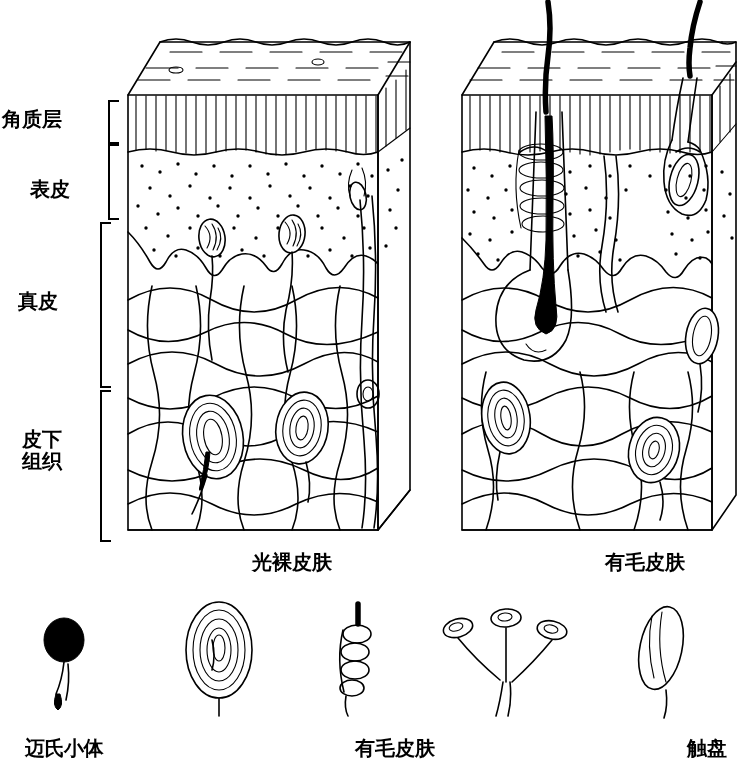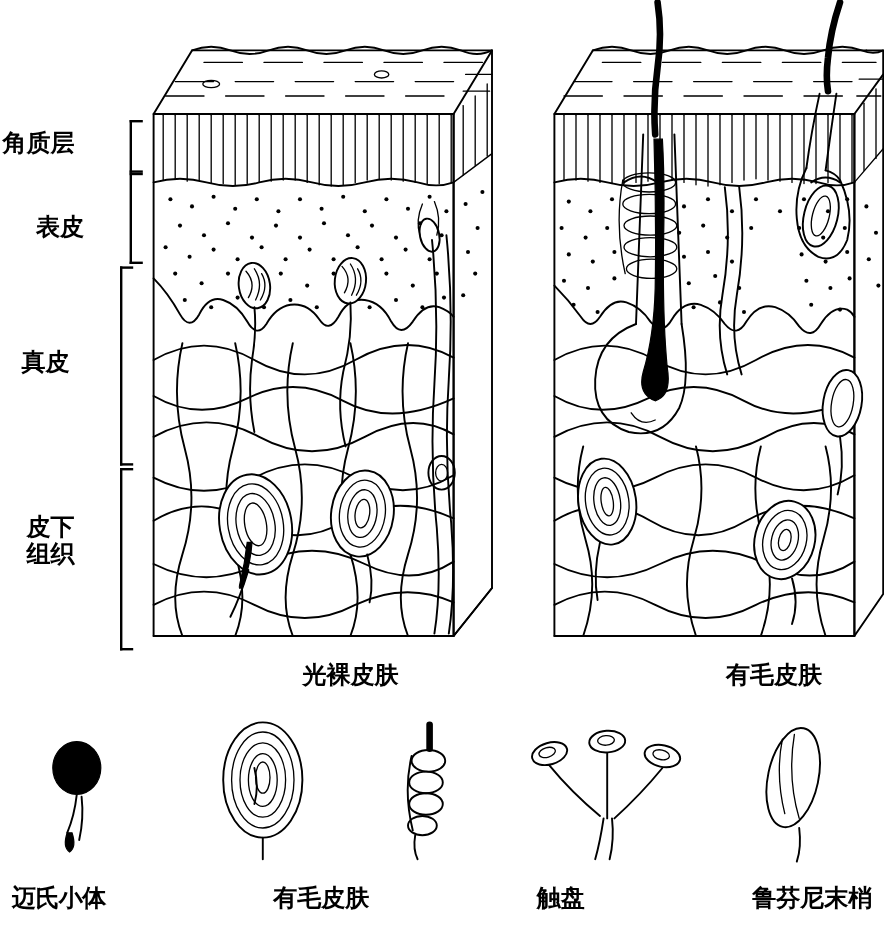--- a/index.html
+++ b/index.html
@@ -73,21 +73,21 @@
     justify-content: space-between;
     padding: 0 10px;
     box-sizing: border-box;
   }
   .receptor-caption {
     font-size: 20px;
     font-weight: 700;
     white-space: nowrap;
     color: #000;
   }
-  .receptor-caption.first { letter-spacing: -0.5px; }
+  .receptor-caption.first { letter-spacing: -0.5px; margin-left: 15px; }
 
   
   #art {
     position: absolute;
     left: 0;
     top: 0;
   }
   .ink   { fill: none; stroke: #000; stroke-width: 1.6; stroke-linejoin: round; stroke-linecap: round; }
   .ink-t { fill: none; stroke: #000; stroke-width: 1.1; stroke-linecap: round; }
   .ink-h { fill: none; stroke: #000; stroke-width: 5.5; stroke-linecap: round; }
@@ -553,16 +553,15 @@
     </g>
   </svg>
 
   <div class="block-caption" id="caption-glabrous">光裸皮肤</div>
   <div class="block-caption" id="caption-hairy">有毛皮肤</div>
 
   <div id="receptor-captions">
     <div class="receptor-caption first">迈氏小体</div>
     <div class="receptor-caption">有毛皮肤</div>
     <div class="receptor-caption">触盘</div>
-    <div class="receptor-caption">鲁芬尼末梢</div>
   </div>
 
 </div>
 
 </body></html>

